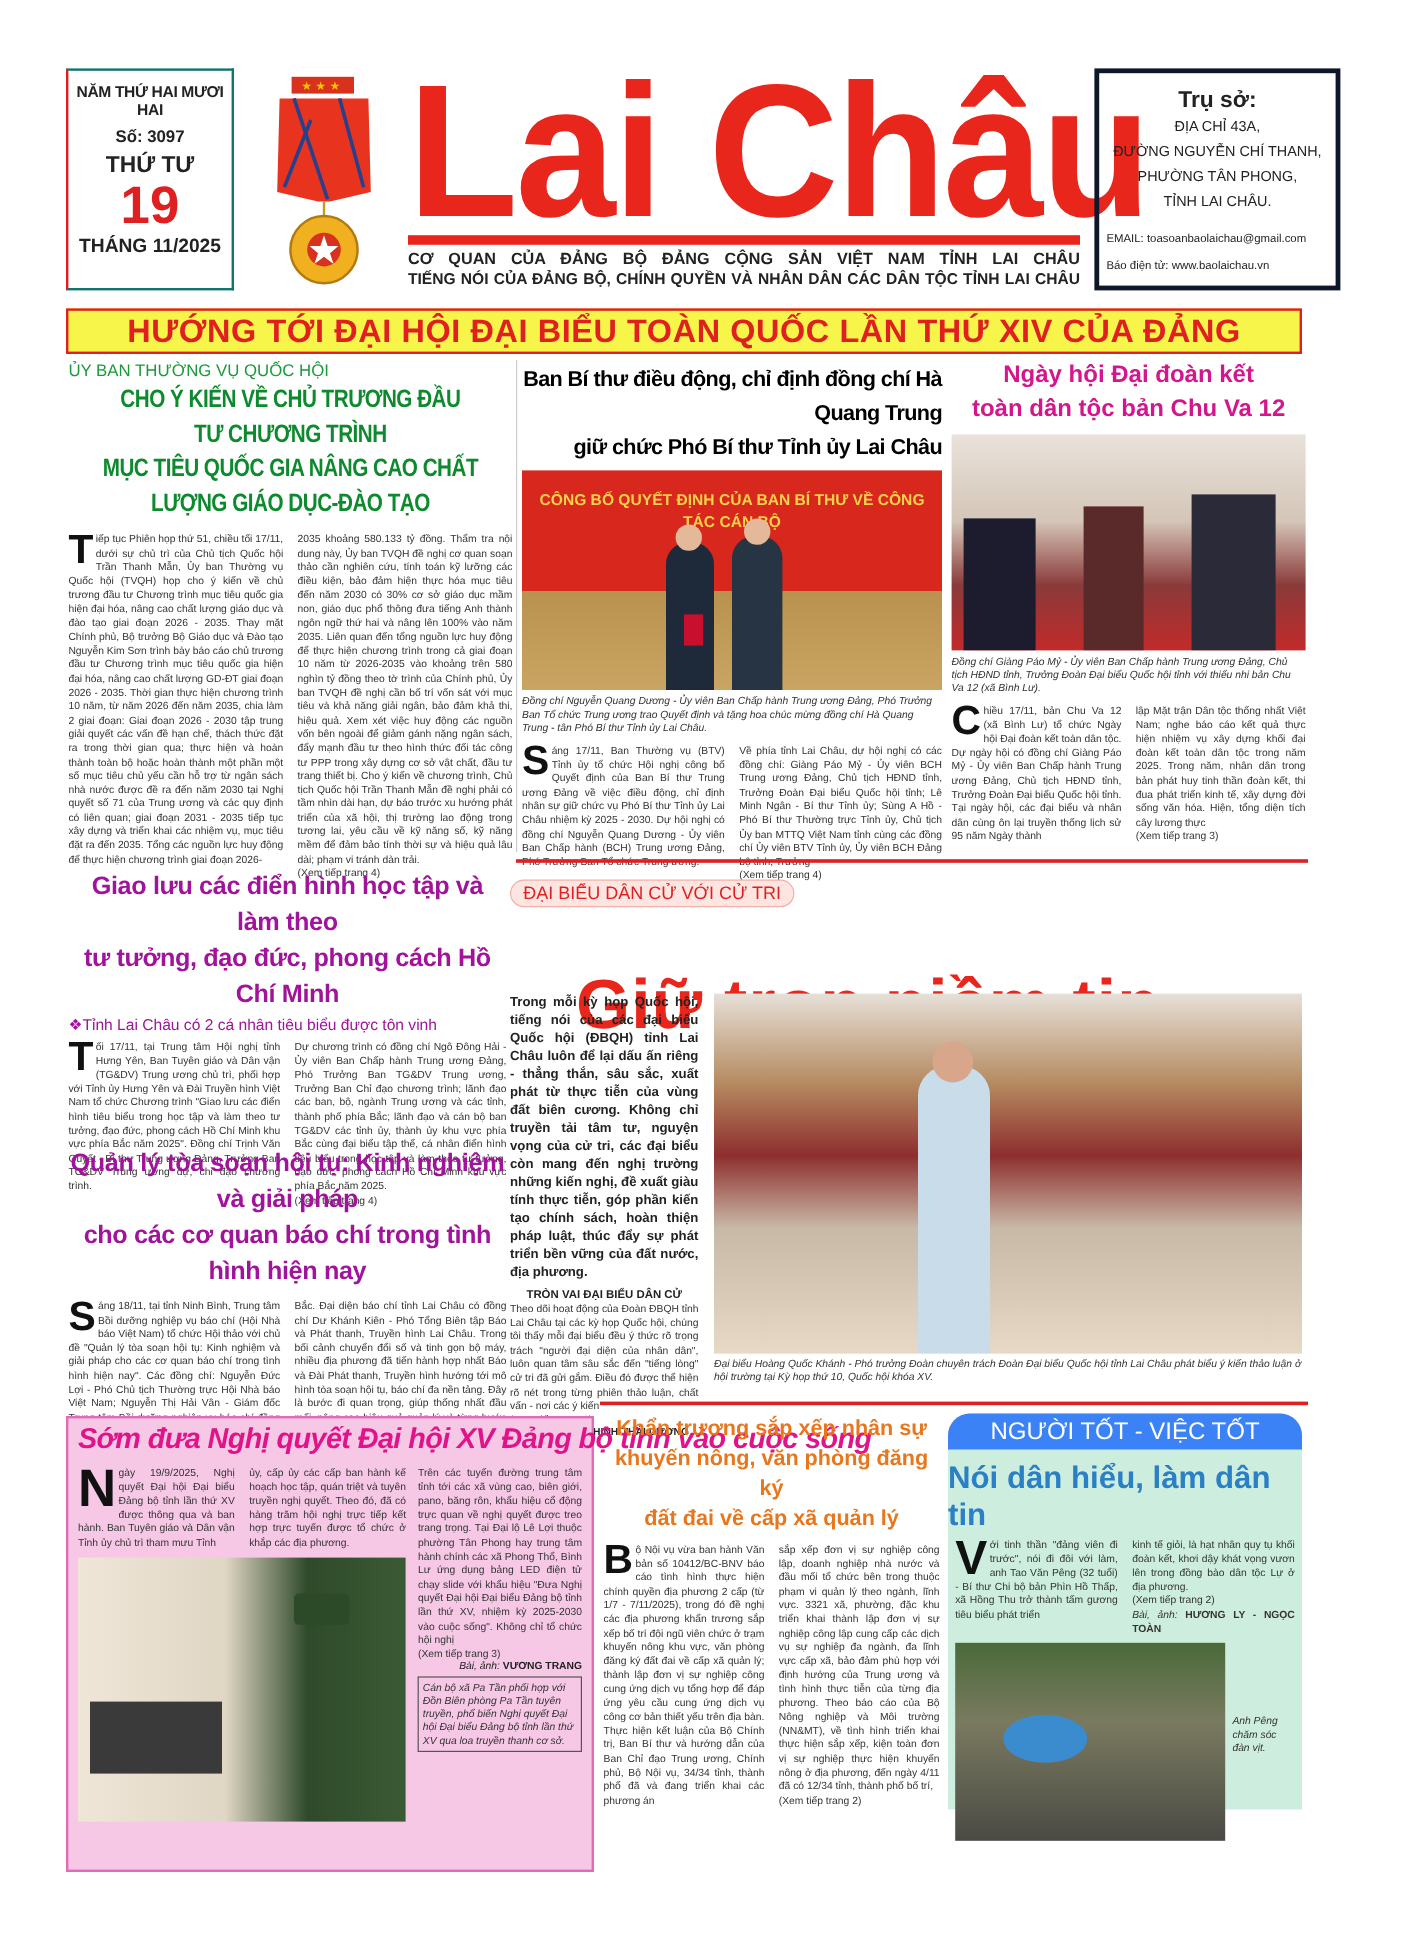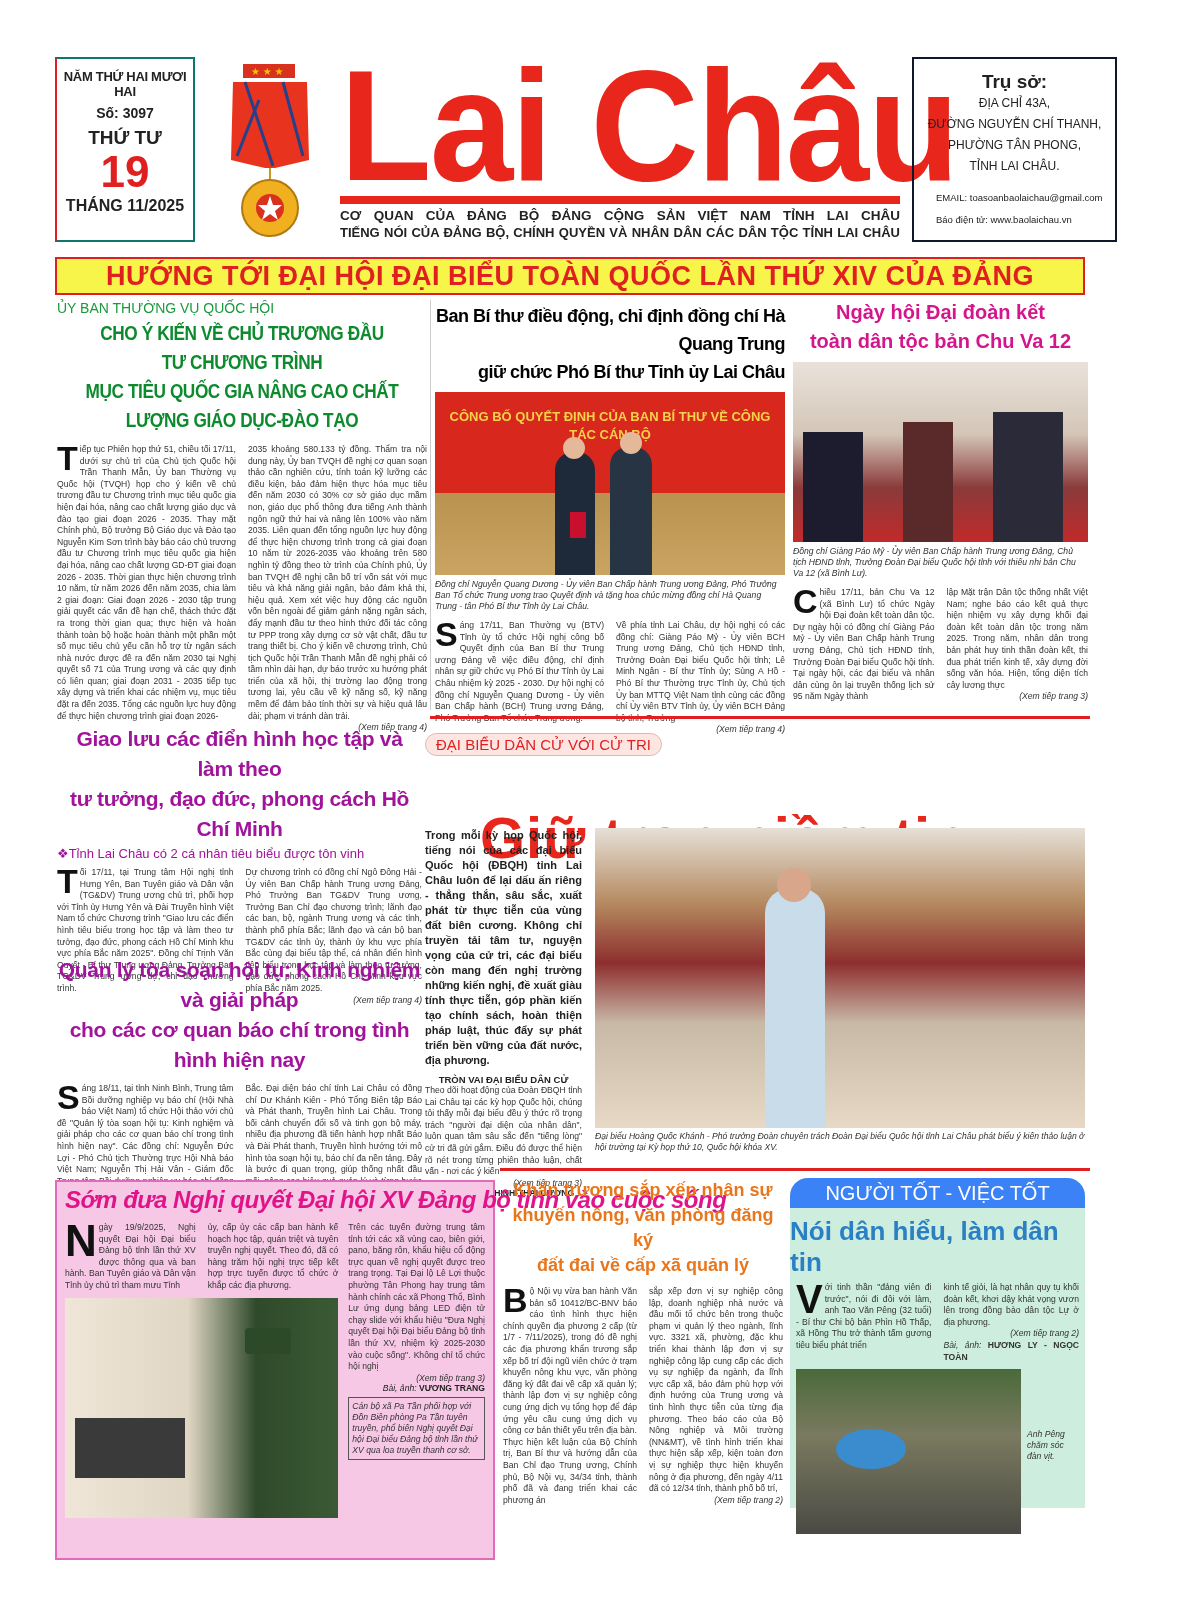--- a/index.html
+++ b/index.html
@@ -10,35 +10,35 @@
 .datebox .l2{font-size:14px;font-weight:bold;margin-top:6px;}
 .datebox .l3{font-size:19px;font-weight:bold;margin-top:6px;}
 .datebox .l4{font-size:44px;font-weight:bold;color:#e02020;line-height:46px;}
 .datebox .l5{font-size:16px;font-weight:bold;margin-top:2px;}
 .medal{left:215px;top:60px;width:110px;height:180px;}
 .mast{left:340px;top:50px;width:570px;height:150px;color:#e8261c;font-family:"Liberation Sans",sans-serif;font-weight:bold;font-size:150px;line-height:150px;letter-spacing:-2px;transform:scaleY(1.05);white-space:nowrap;}
 .mastbar{left:340px;top:196px;width:560px;height:8px;background:#e8261c;}
 .tag1,.tag2{left:340px;width:560px;font-size:13.5px;font-weight:bold;color:#222;text-align:justify;text-align-last:justify;white-space:nowrap;}
 .tag1{top:208px;}
 .tag2{top:225px;font-weight:bold;font-size:13px;}
-.hq{left:912px;top:57px;width:205px;height:185px;border:2px solid #0f172a;text-align:center;padding-top:12px;}
+.hq{left:912px;top:57px;width:205px;height:185px;border:4px solid #0f172a;text-align:center;padding-top:12px;}
 .hq .t{font-size:19px;font-weight:bold;}
 .hq .a{font-size:12px;line-height:21px;}
-.hq .s{font-size:9.5px;text-align:left;padding-left:22px;margin-top:10px;line-height:22px;}
+.hq .s{font-size:9.5px;text-align:left;padding-left:6px;margin-top:10px;line-height:22px;}
 .banner{left:55px;top:257px;width:1030px;height:38px;background:#f7f44a;border:2px solid #e02020;color:#e02020;font-weight:bold;font-size:27px;text-align:center;line-height:34px;letter-spacing:0.5px;}
 .kicker{color:#1a9a3c;font-size:14px;}
 .hl-green{color:#0d8a2e;font-weight:bold;font-family:"Liberation Sans Narrow","Liberation Sans",sans-serif;font-size:21px;line-height:29px;text-align:center;transform:scaleX(0.82);transform-origin:center;letter-spacing:-0.5px;}
 .hl-red{color:#000000;font-weight:bold;font-size:18px;line-height:28px;text-align:right;letter-spacing:-0.5px;}
 .hl-mag{color:#d4168c;font-weight:bold;font-size:20px;line-height:29px;text-align:center;}
 .hl-purple{color:#a0139a;font-weight:bold;font-size:21px;line-height:30px;text-align:center;letter-spacing:-0.3px;}
 .body{font-size:8.6px;line-height:11.6px;color:#333;text-align:justify;}
 .cols2{display:flex;gap:12px;}
 .cols2>div{flex:1;}
 .dropcap{float:left;font-size:34px;line-height:28px;font-weight:bold;margin-right:2px;color:#111;}
-.cont{font-style:italic;text-align:right;font-size:8.6px;color:#333;}
+.cont{font-size:8.6px;color:#333;}
 .cap{font-style:italic;font-size:8.6px;line-height:11px;color:#333;}
 .photo{overflow:hidden;}
 .rule{height:3px;background:#e02020;}
 .ribbon{background:#fde6e2;border:1px solid #f3b0a8;border-radius:12px;color:#e02020;font-size:15px;padding:2px 10px;}
 .giu{color:#e8261c;font-weight:bold;font-size:58px;letter-spacing:1px;}
 .lead{font-weight:bold;font-size:11px;line-height:15px;color:#222;text-align:justify;}
 .pinkbox{background:#f6c8e6;border:2px solid #e16bb8;}
 .greenbox{background:#cdeede;}
 .ntbadge{background:#3b82f6;color:#fff;font-weight:normal;font-size:20px;text-align:center;border-radius:18px 18px 0 0;}
 </style>

